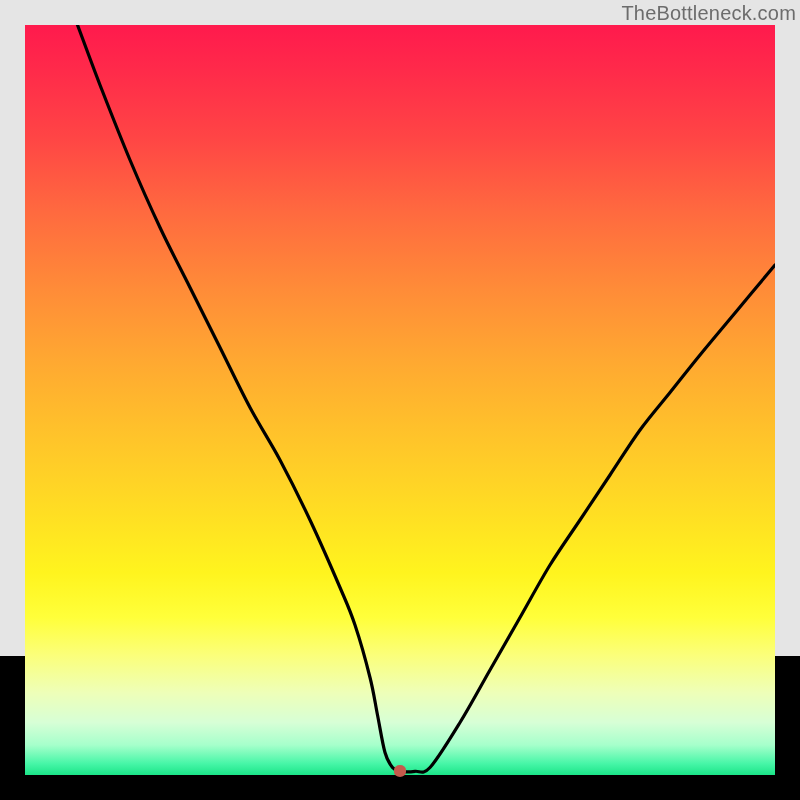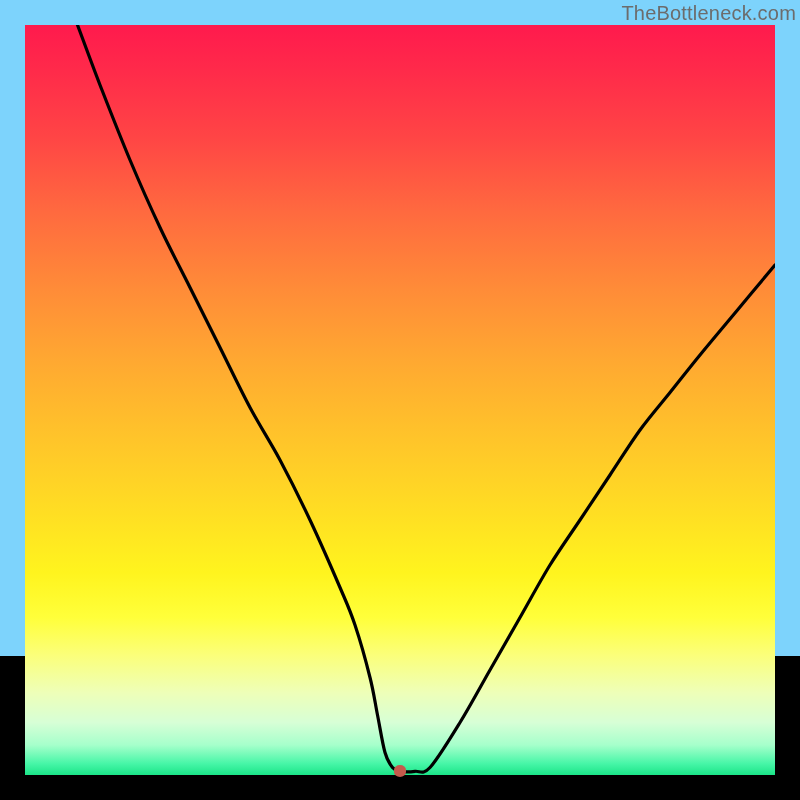--- a/index.html
+++ b/index.html
@@ -10,21 +10,21 @@
     overflow: hidden;
     background: #000;
     font-family: Arial, Helvetica, sans-serif;
   }
   .frame {
     position: absolute;
     left: 0;
     top: 0;
     width: 800px;
     height: 656px;
-    background: #7dd3fc;
+    background: #e5e5e5;
   }
   .plot {
     position: absolute;
     left: 25px;
     top: 25px;
     width: 750px;
     height: 750px;
     background: linear-gradient(to bottom,
       #ff1a4d 0%,
       #ff2a4a 6%,

